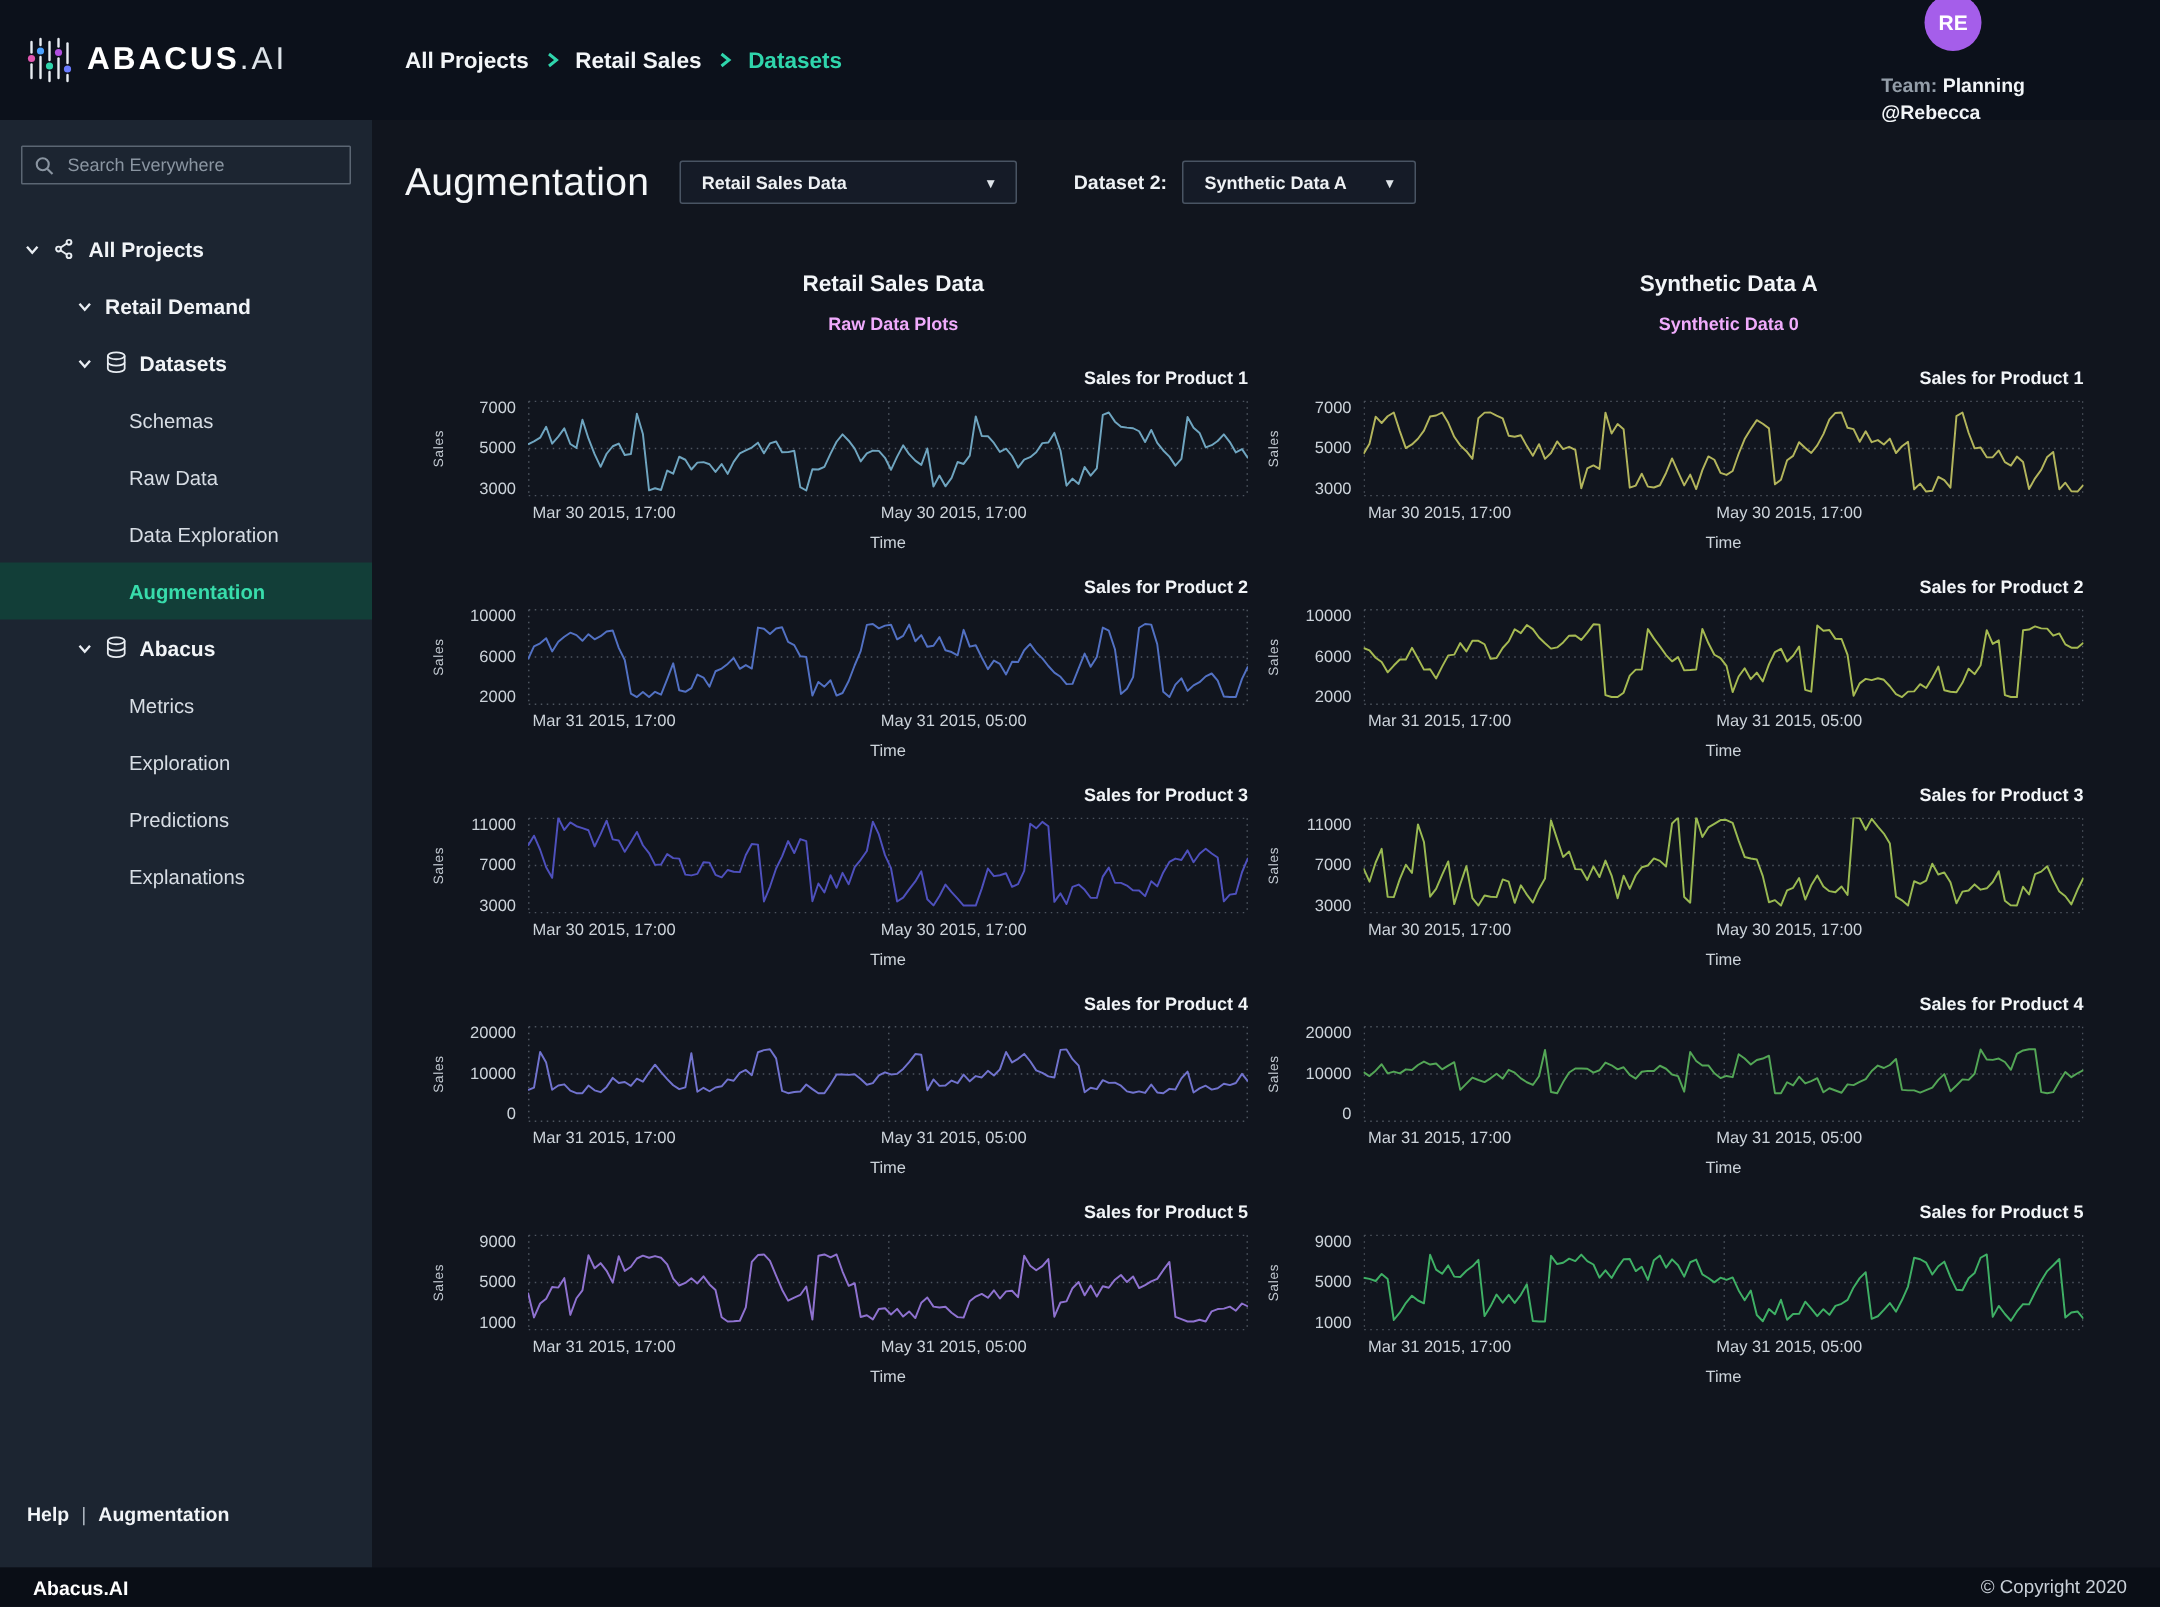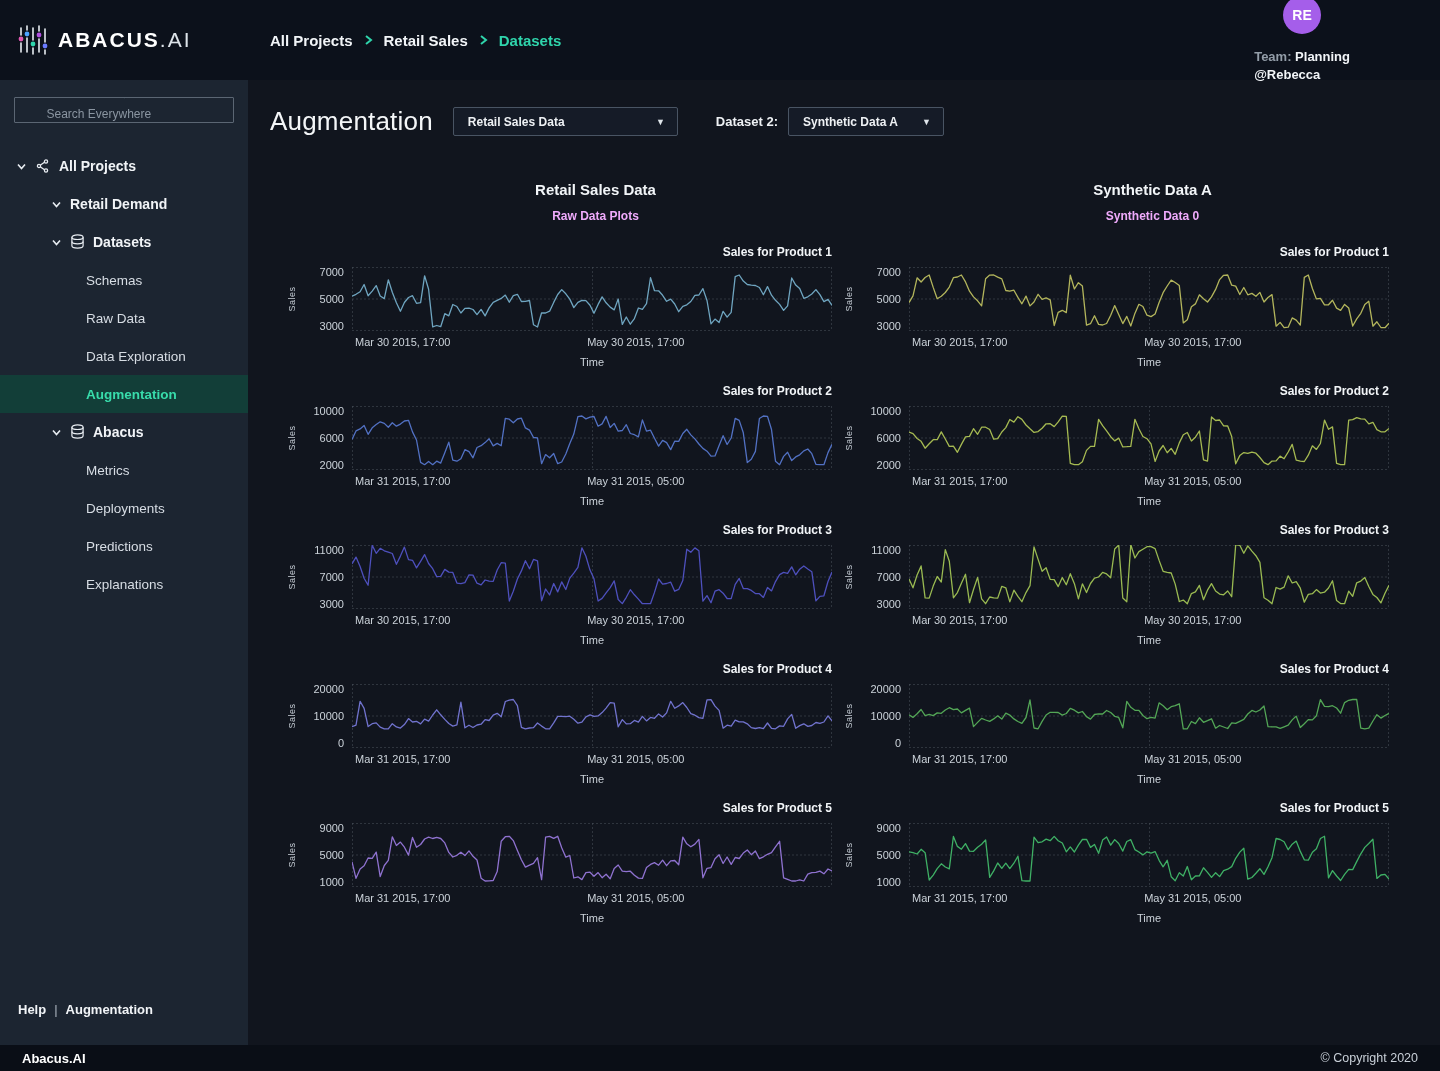--- a/index.html
+++ b/index.html
@@ -17,21 +17,21 @@
   .breadcrumb { flex:1; margin-left:22px; display:flex; align-items:center; gap:11px; font-size:15px; font-weight:bold; }
   .crumb { cursor:pointer; color:#f2f5f8; }
   .crumb.active { color:#2fd5ac; }
   .userbox { display:flex; align-items:center; gap:14px; padding-right:90px;flex-direction:column; }
   .avatar { width:38px; height:38px; border-radius:50%; background:#a55eea; color:#fff; font-size:14px; font-weight:bold; display:flex; align-items:center; justify-content:center; cursor:pointer; }
   .team { font-size:13px; line-height:18px; }
   .muted { color:#939da8; font-weight:bold; }
   .strong { color:#f2f5f8; font-weight:bold; }
   
   .sidebar { position:absolute; top:80px; left:0; width:248px; bottom:26px; background:#1c2531; display:flex; flex-direction:column; z-index:2; }
-  .search { margin:17px 14px 0; height:26px; border:1px solid #5b6673; border-radius:1px; display:flex; align-items:center; gap:7px; padding:0 8px;flex-direction:column; }
+  .search { margin:17px 14px 0; height:26px; border:1px solid #5b6673; border-radius:1px; display:flex; align-items:center; gap:7px; padding:0 8px; }
   .search input { flex:1; background:transparent; border:none; outline:none; color:#cfd6dd; font-size:12px; font-family:"Liberation Sans",sans-serif; }
   .search input::placeholder { color:#8a95a1; }
   .sidenav { margin-top:24px; flex:1; }
   .nav-item { height:38px; display:flex; align-items:center; gap:8px; font-size:13.5px; color:#d7dde4; cursor:pointer; }
   .nav-item.lvl0 { padding-left:16px; }
   .nav-item.lvl1 { padding-left:51px;text-align:center; }
   .nav-item.lvl2 { padding-left:86px; }
   .nav-item.bold { font-weight:bold; color:#f1f4f7; font-size:14px; }
   .nav-item.selected { background:#123e38; color:#38dcab; font-weight:bold; }
   .side-footer { padding:0 18px 28px; font-size:13px; font-weight:bold; color:#f1f4f7; }
@@ -174,21 +174,21 @@
           <ellipse cx="7.5" cy="3.2" rx="5.6" ry="2.3"></ellipse>
           <path d="M1.9,3.2 v4.3 c0,1.3 2.5,2.3 5.6,2.3 s5.6,-1 5.6,-2.3 v-4.3"></path>
           <path d="M1.9,7.5 v4.3 c0,1.3 2.5,2.3 5.6,2.3 s5.6,-1 5.6,-2.3 v-4.3"></path>
         </svg>
         <span>Abacus</span>
       </div>
       <div class="nav-item lvl2">
         <span>Metrics</span>
       </div>
       <div class="nav-item lvl2">
-        <span>Deployments</span>
+        <span>Exploration</span>
       </div>
       <div class="nav-item lvl2">
         <span>Predictions</span>
       </div>
       <div class="nav-item lvl2">
         <span>Explanations</span>
       </div>
     </nav>
   <div class="side-footer" id="side-footer"><span class="link">Help</span><span class="sep">|</span><span class="link">Augmentation</span></div>
 </aside>

